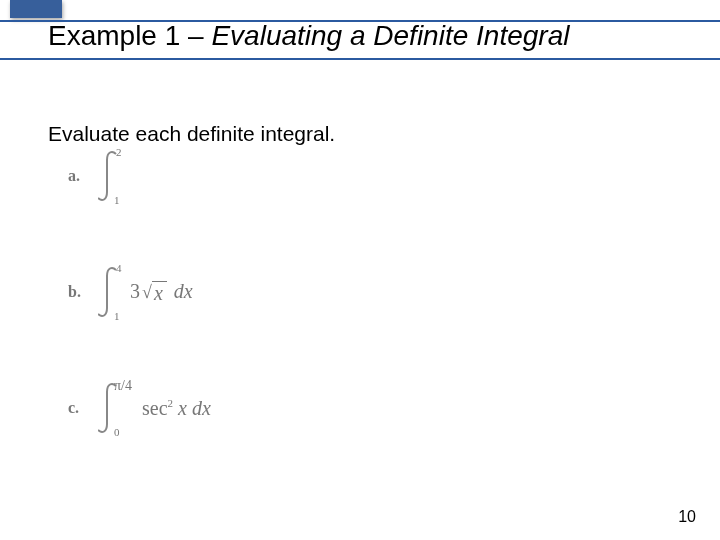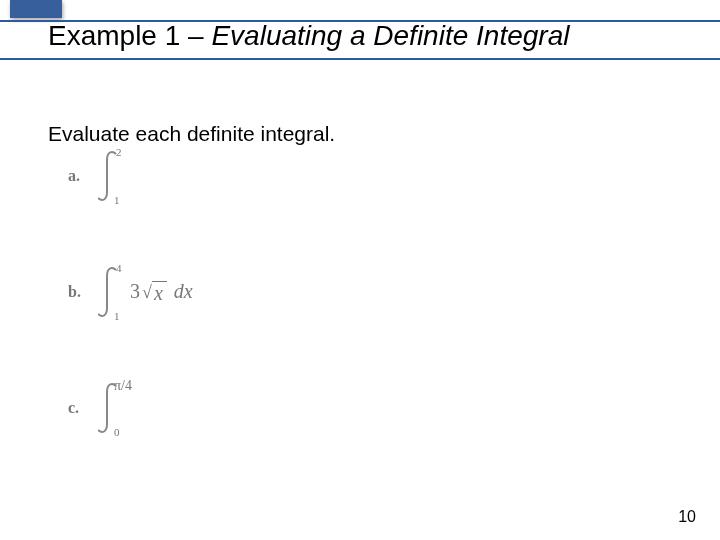--- a/index.html
+++ b/index.html
@@ -180,18 +180,21 @@
   <div class="prob" style="margin-bottom:0">
     <div class="prob-label">c.</div>
     <div class="integral">
       <span class="int-sym">
         <svg width="28" height="52" viewBox="0 0 28 52">
           <path d="M18 4 C14 0 9 2 9 10 L9 42 C9 50 4 52 0 48" fill="none" stroke="#888" stroke-width="2"></path>
         </svg>
         <span class="limit-upper" style="font-size:14px; left:16px; white-space:nowrap;">π/4</span>
         <span class="limit-lower">0</span>
       </span>
+      <span class="integrand" style="margin-left:12px;">
+        <span class="up">sec</span><sup>2</sup><span> x</span><span> dx</span>
+      </span>
     </div>
   </div>
 
 </div>
 
 <div class="page-num">10</div>
 
 </body></html>

